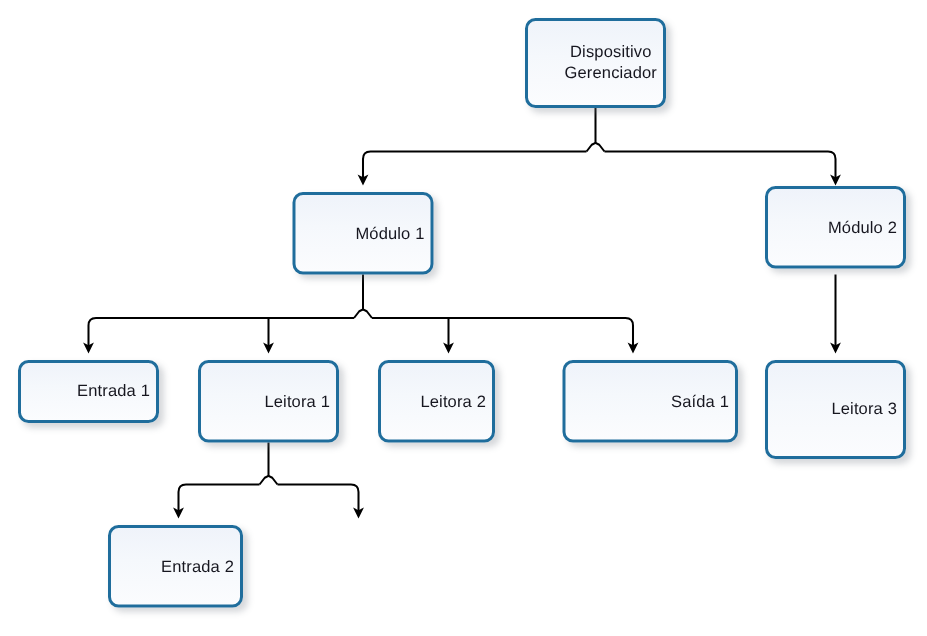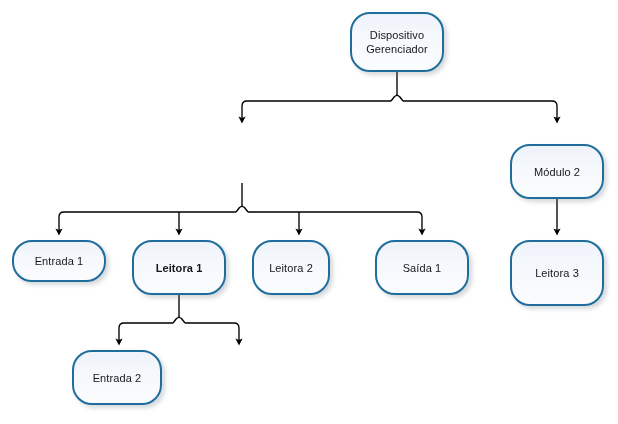--- a/index.html
+++ b/index.html
@@ -23,26 +23,26 @@
     left: 0;
     top: 0;
     width: 618px;
     height: 424px;
     pointer-events: none;
   }
   .node {
     position: absolute;
     box-sizing: border-box;
     border: 2px solid #1f6d9c;
-    border-radius: 20px;
+    border-radius: 7px;
     background: linear-gradient(180deg, #eff3fa 0%, #f5f8fc 42%, #fbfcfe 100%);
     box-shadow: 3px 3px 4px rgba(120, 125, 135, 0.30);
     display: flex;
     align-items: center;
-    justify-content: center;
+    justify-content: flex-end;
     text-align: center;
     z-index: 2;
   }
   .node-label {
     display: block;
     font-size: 11px;
     line-height: 14px;
     color: #16161f;
     letter-spacing: 0.1px;
     padding: 0 4px;
@@ -91,38 +91,41 @@
 
       <path d="M185,323 L234,323 Q239,323 239,328 L239,342" marker-end="url(#arrowhead)"></path>
     </g>
   </svg>
 
   <div class="node" style="left:350px; top:12px; width:94px; height:60px;">
     <span class="node-label">Dispositivo
 Gerenciador</span>
   </div>
 
+  <div class="node" style="left:195px; top:128px; width:94px; height:55px;">
+    <span class="node-label">Módulo 1</span>
+  </div>
 
-  <div class="node" style="left:510px; top:144px; width:94px; height:55px;">
+  <div class="node" style="left:510px; top:124px; width:94px; height:55px;">
     <span class="node-label">Módulo 2</span>
   </div>
 
   <div class="node" style="left:12px; top:240px; width:94px; height:42px;">
     <span class="node-label">Entrada 1</span>
   </div>
 
-  <div class="node" style="left:132px; top:240px; width:94px; height:55px;font-weight:bold;">
+  <div class="node" style="left:132px; top:240px; width:94px; height:55px;">
     <span class="node-label">Leitora 1</span>
   </div>
 
   <div class="node" style="left:252px; top:240px; width:78px; height:55px;">
     <span class="node-label">Leitora 2</span>
   </div>
 
-  <div class="node" style="left:375px; top:240px; width:94px; height:55px;">
+  <div class="node" style="left:375px; top:240px; width:117px; height:55px;">
     <span class="node-label">Saída 1</span>
   </div>
 
   <div class="node" style="left:510px; top:240px; width:94px; height:66px;">
     <span class="node-label">Leitora 3</span>
   </div>
 
   <div class="node" style="left:72px; top:350px; width:90px; height:55px;">
     <span class="node-label">Entrada 2</span>
   </div>

